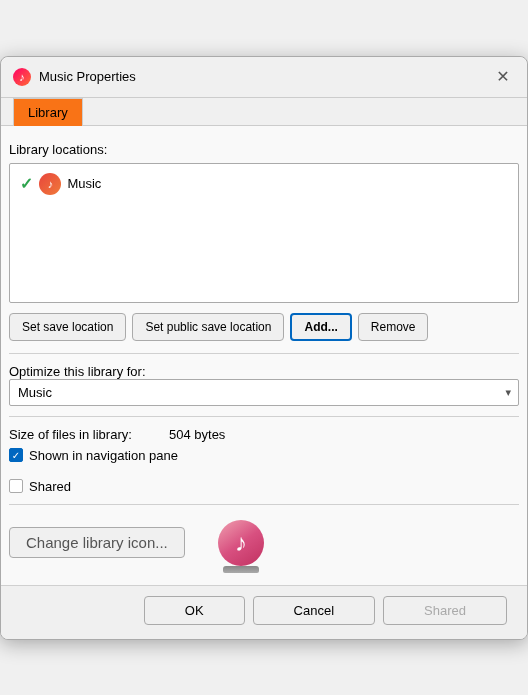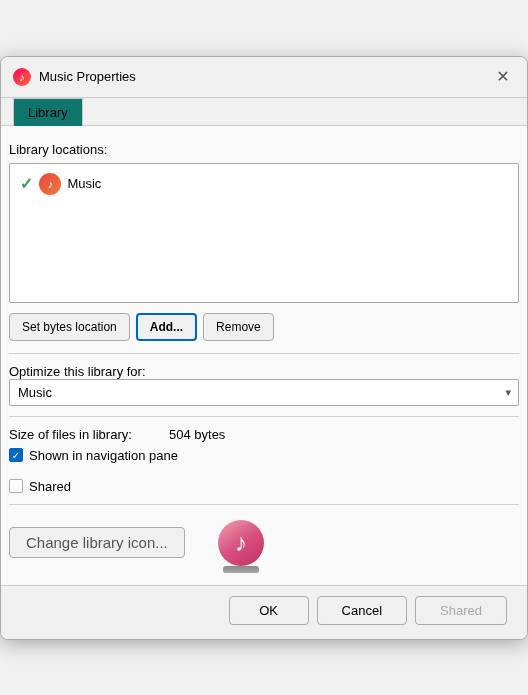--- a/index.html
+++ b/index.html
@@ -73,21 +73,21 @@
       padding: 6px 14px;
       font-size: 13px;
       cursor: pointer;
       border: 1px solid transparent;
       border-bottom: none;
       margin-bottom: -1px;
       background: transparent;
       color: #000;
     }
     .tab.active {
-      background: #0f766e;
+      background: #f97316;
       border-color: #ccc;
       border-bottom-color: #f9f9f9;
     }
     .content {
       padding: 16px 8px;
     }
     .section-label {
       font-size: 13px;
       margin-bottom: 6px;
       color: #000;
@@ -266,21 +266,21 @@
     .footer {
       display: flex;
       justify-content: flex-end;
       align-items: center;
       gap: 8px;
       padding: 10px 20px 14px;
       border-top: 1px solid #d0d0d0;
       background: #f0f0f0;
     }
     .footer-btn {
-      padding: 6px 24px;
+      padding: 6px 40px;
       font-size: 13px;
       border: 1px solid #aaa;
       background: #f0f0f0;
       border-radius: 4px;
       cursor: pointer;
       color: #000;
     }
     .footer-btn.ok-btn {
       border: 1px solid #aaa;
       min-width: 80px;
@@ -316,21 +316,22 @@
       <div class="library-item">
         <span class="check-icon">✓</span>
         <div class="music-folder-icon">
           <span class="music-note-small">♪</span>
         </div>
         <span class="library-name">Music</span>
       </div>
     </div>
 
     <div class="btn-row">
-      <button class="btn">Set bytes location</button>
+      <button class="btn">Set save location</button>
+      <button class="btn">Set public save location</button>
       <button class="btn btn-primary">Add...</button>
       <button class="btn">Remove</button>
     </div>
 
     <hr class="divider">
 
     <div class="row">
       <span class="section-label" style="margin-bottom:0;">Optimize this library for:</span>
     </div>
     <div class="select-wrapper" style="margin-bottom:10px;">

